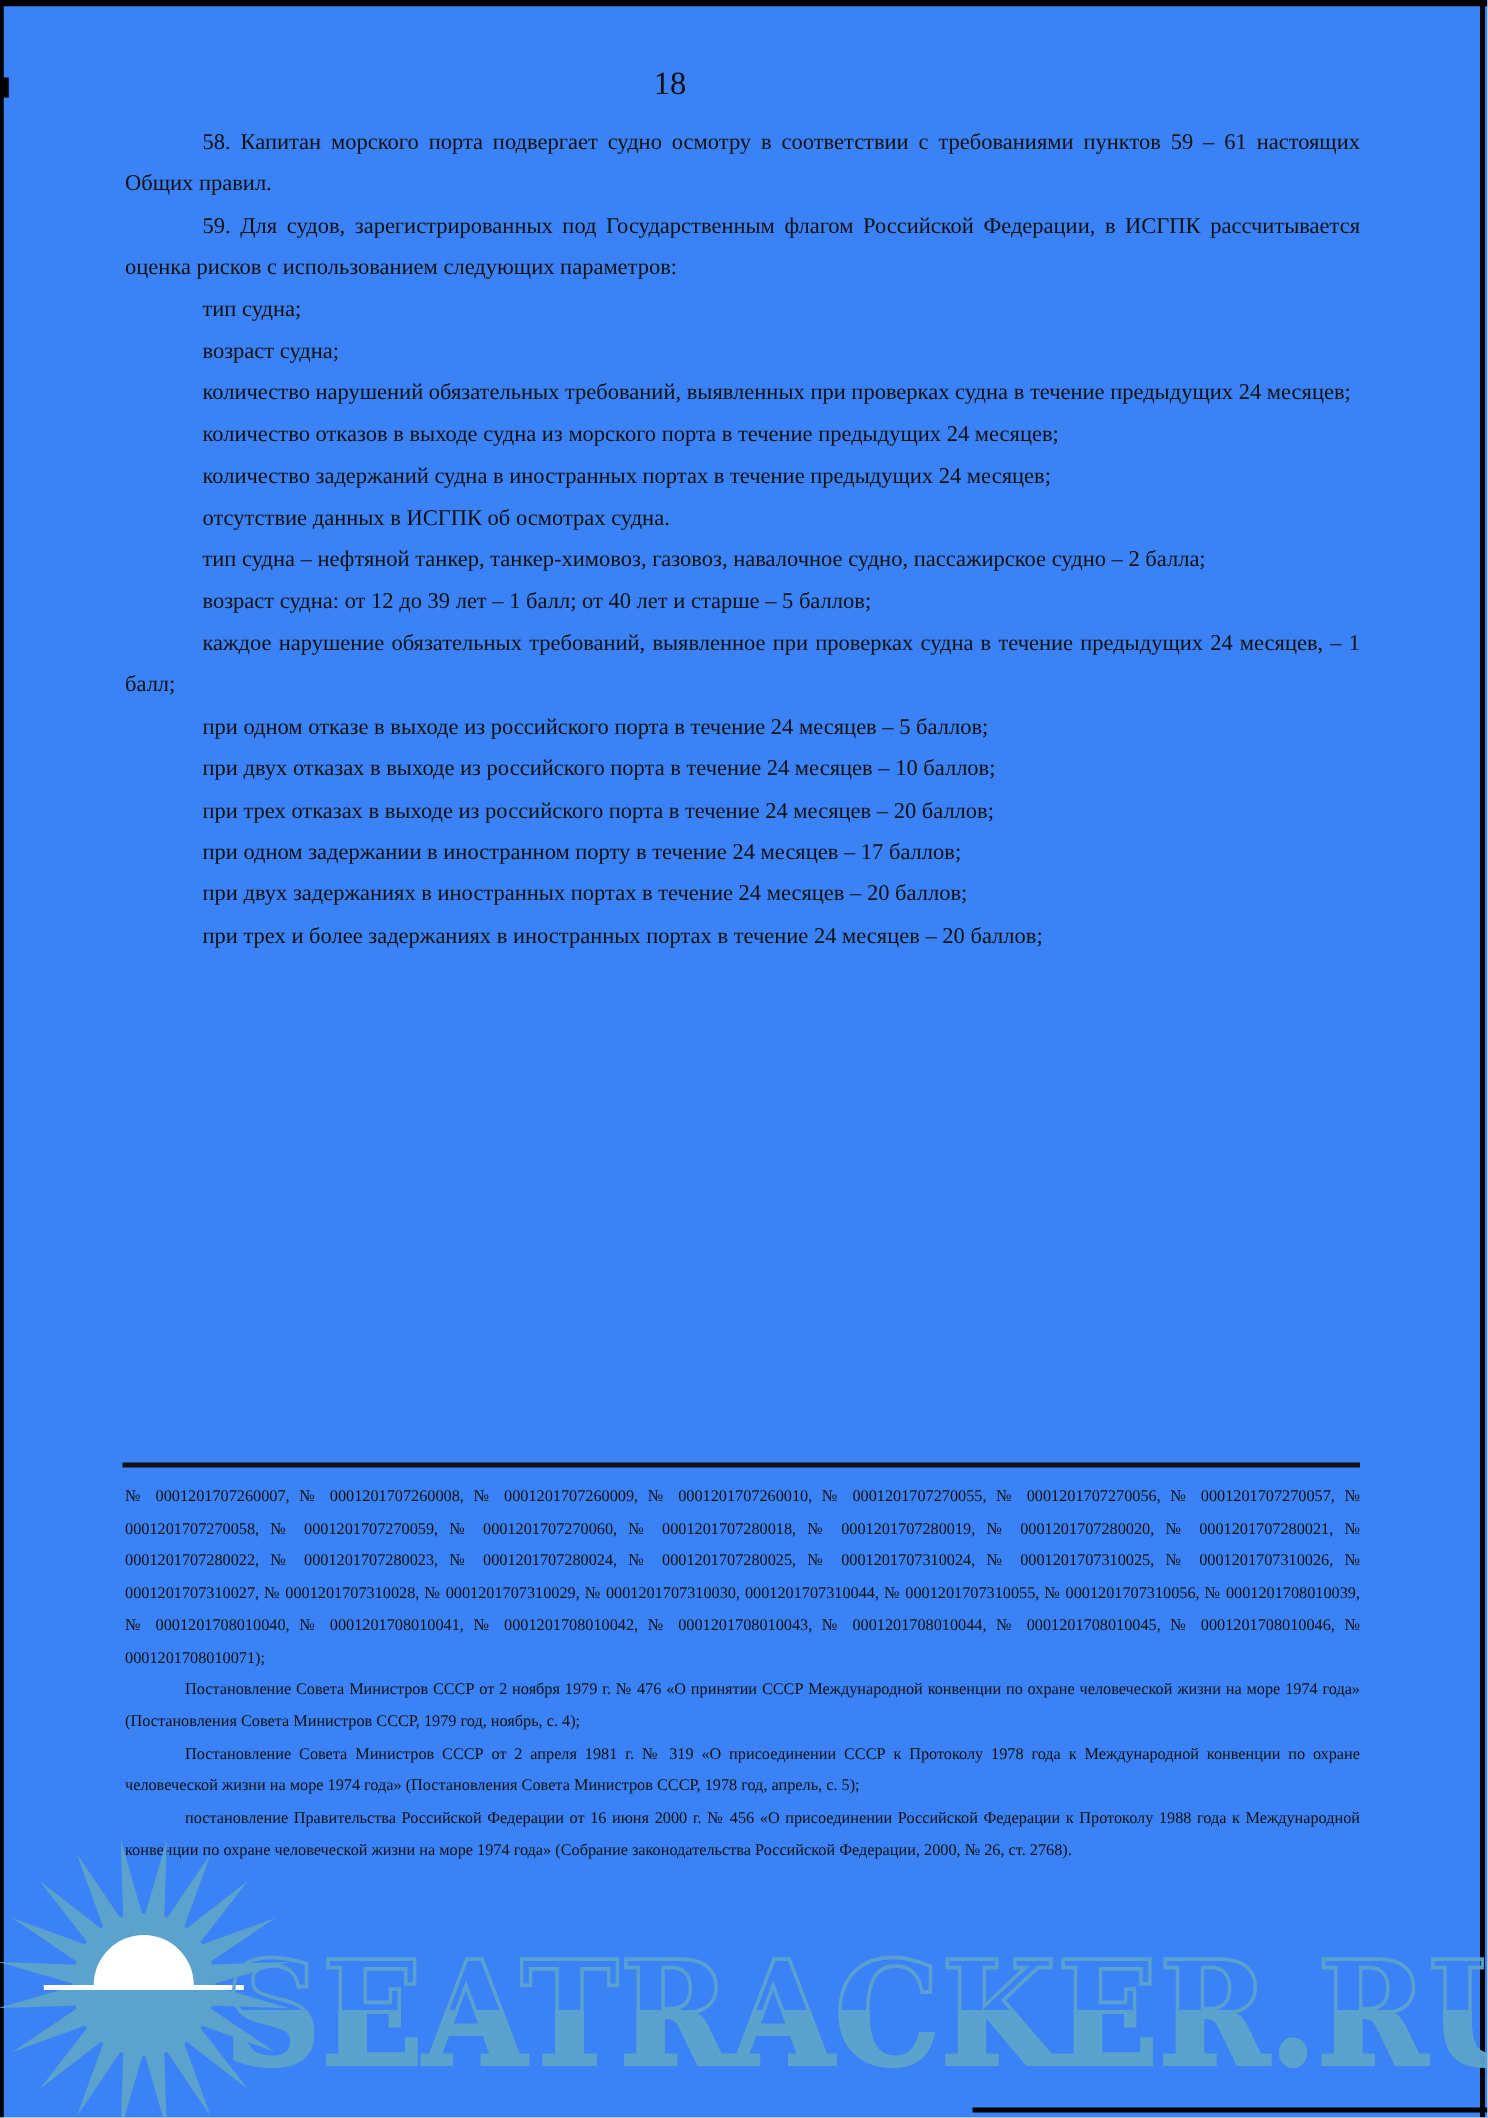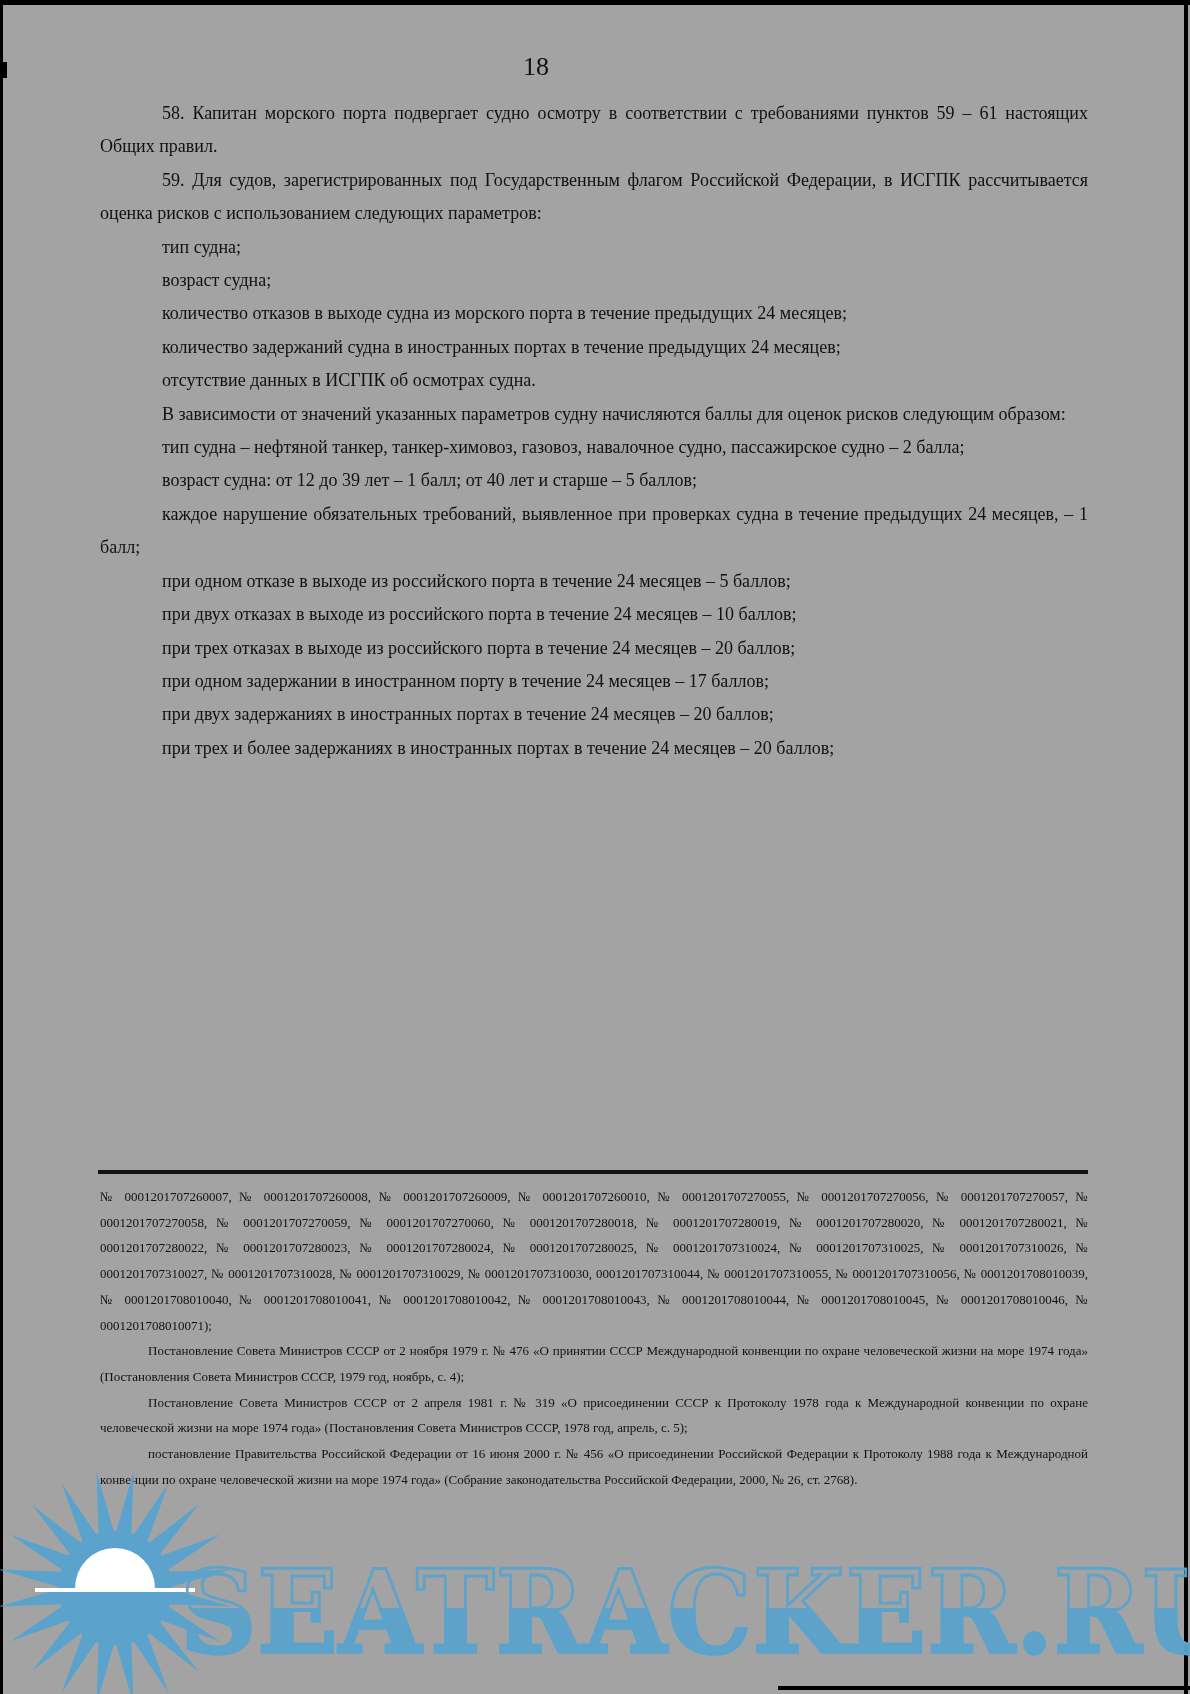--- a/index.html
+++ b/index.html
@@ -1,18 +1,18 @@
 <!DOCTYPE html>
 <html><head>
 <meta charset="utf-8">
 <style>
   html,body{margin:0;padding:0;background:#ffffff;}
   .page{
     position:relative; width:1190px; height:1694px;
-    background:#a3a3a3; overflow:hidden;
+    background:#3b82f6; overflow:hidden;
     font-family:"Liberation Serif", serif; color:#111;
   }
   
   .edge{position:absolute;background:#000;}
   .edge-top{left:0;top:0;width:1190px;height:5px;}
   .edge-left{left:0;top:0;width:3px;height:1694px;}
   .edge-right{left:1184px;top:0;width:4px;height:1694px;}
   .edge-bottom{left:778px;top:1686px;width:412px;height:4px;}
   .edge-tick{left:0;top:62px;width:7px;height:16px;}
 
@@ -64,24 +64,24 @@
   <div class="edge edge-bottom"></div>
   <div class="edge edge-tick"></div>
 
   <div class="page-number">18</div>
 
   <div class="body-text">
     <p>58. Капитан морского порта подвергает судно осмотру в соответствии с требованиями пунктов 59 – 61 настоящих Общих правил.</p>
     <p>59. Для судов, зарегистрированных под Государственным флагом Российской Федерации, в ИСГПК рассчитывается оценка рисков с использованием следующих параметров:</p>
     <p>тип судна;</p>
     <p>возраст судна;</p>
+    <p>количество нарушений обязательных требований, выявленных при проверках судна в течение предыдущих 24 месяцев;</p>
     <p>количество отказов в выходе судна из морского порта в течение предыдущих 24 месяцев;</p>
     <p>количество задержаний судна в иностранных портах в течение предыдущих 24 месяцев;</p>
     <p>отсутствие данных в ИСГПК об осмотрах судна.</p>
-    <p>В зависимости от значений указанных параметров судну начисляются баллы для оценок рисков следующим образом:</p>
     <p>тип судна – нефтяной танкер, танкер-химовоз, газовоз, навалочное судно, пассажирское судно – 2 балла;</p>
     <p>возраст судна: от 12 до 39 лет – 1 балл; от 40 лет и старше – 5 баллов;</p>
     <p>каждое нарушение обязательных требований, выявленное при проверках судна в течение предыдущих 24 месяцев, – 1 балл;</p>
     <p>при одном отказе в выходе из российского порта в течение 24 месяцев – 5 баллов;</p>
     <p>при двух отказах в выходе из российского порта в течение 24 месяцев – 10 баллов;</p>
     <p>при трех отказах в выходе из российского порта в течение 24 месяцев – 20 баллов;</p>
     <p>при одном задержании в иностранном порту в течение 24 месяцев – 17 баллов;</p>
     <p>при двух задержаниях в иностранных портах в течение 24 месяцев – 20 баллов;</p>
     <p>при трех и более задержаниях в иностранных портах в течение 24 месяцев – 20 баллов;</p>
   </div>

